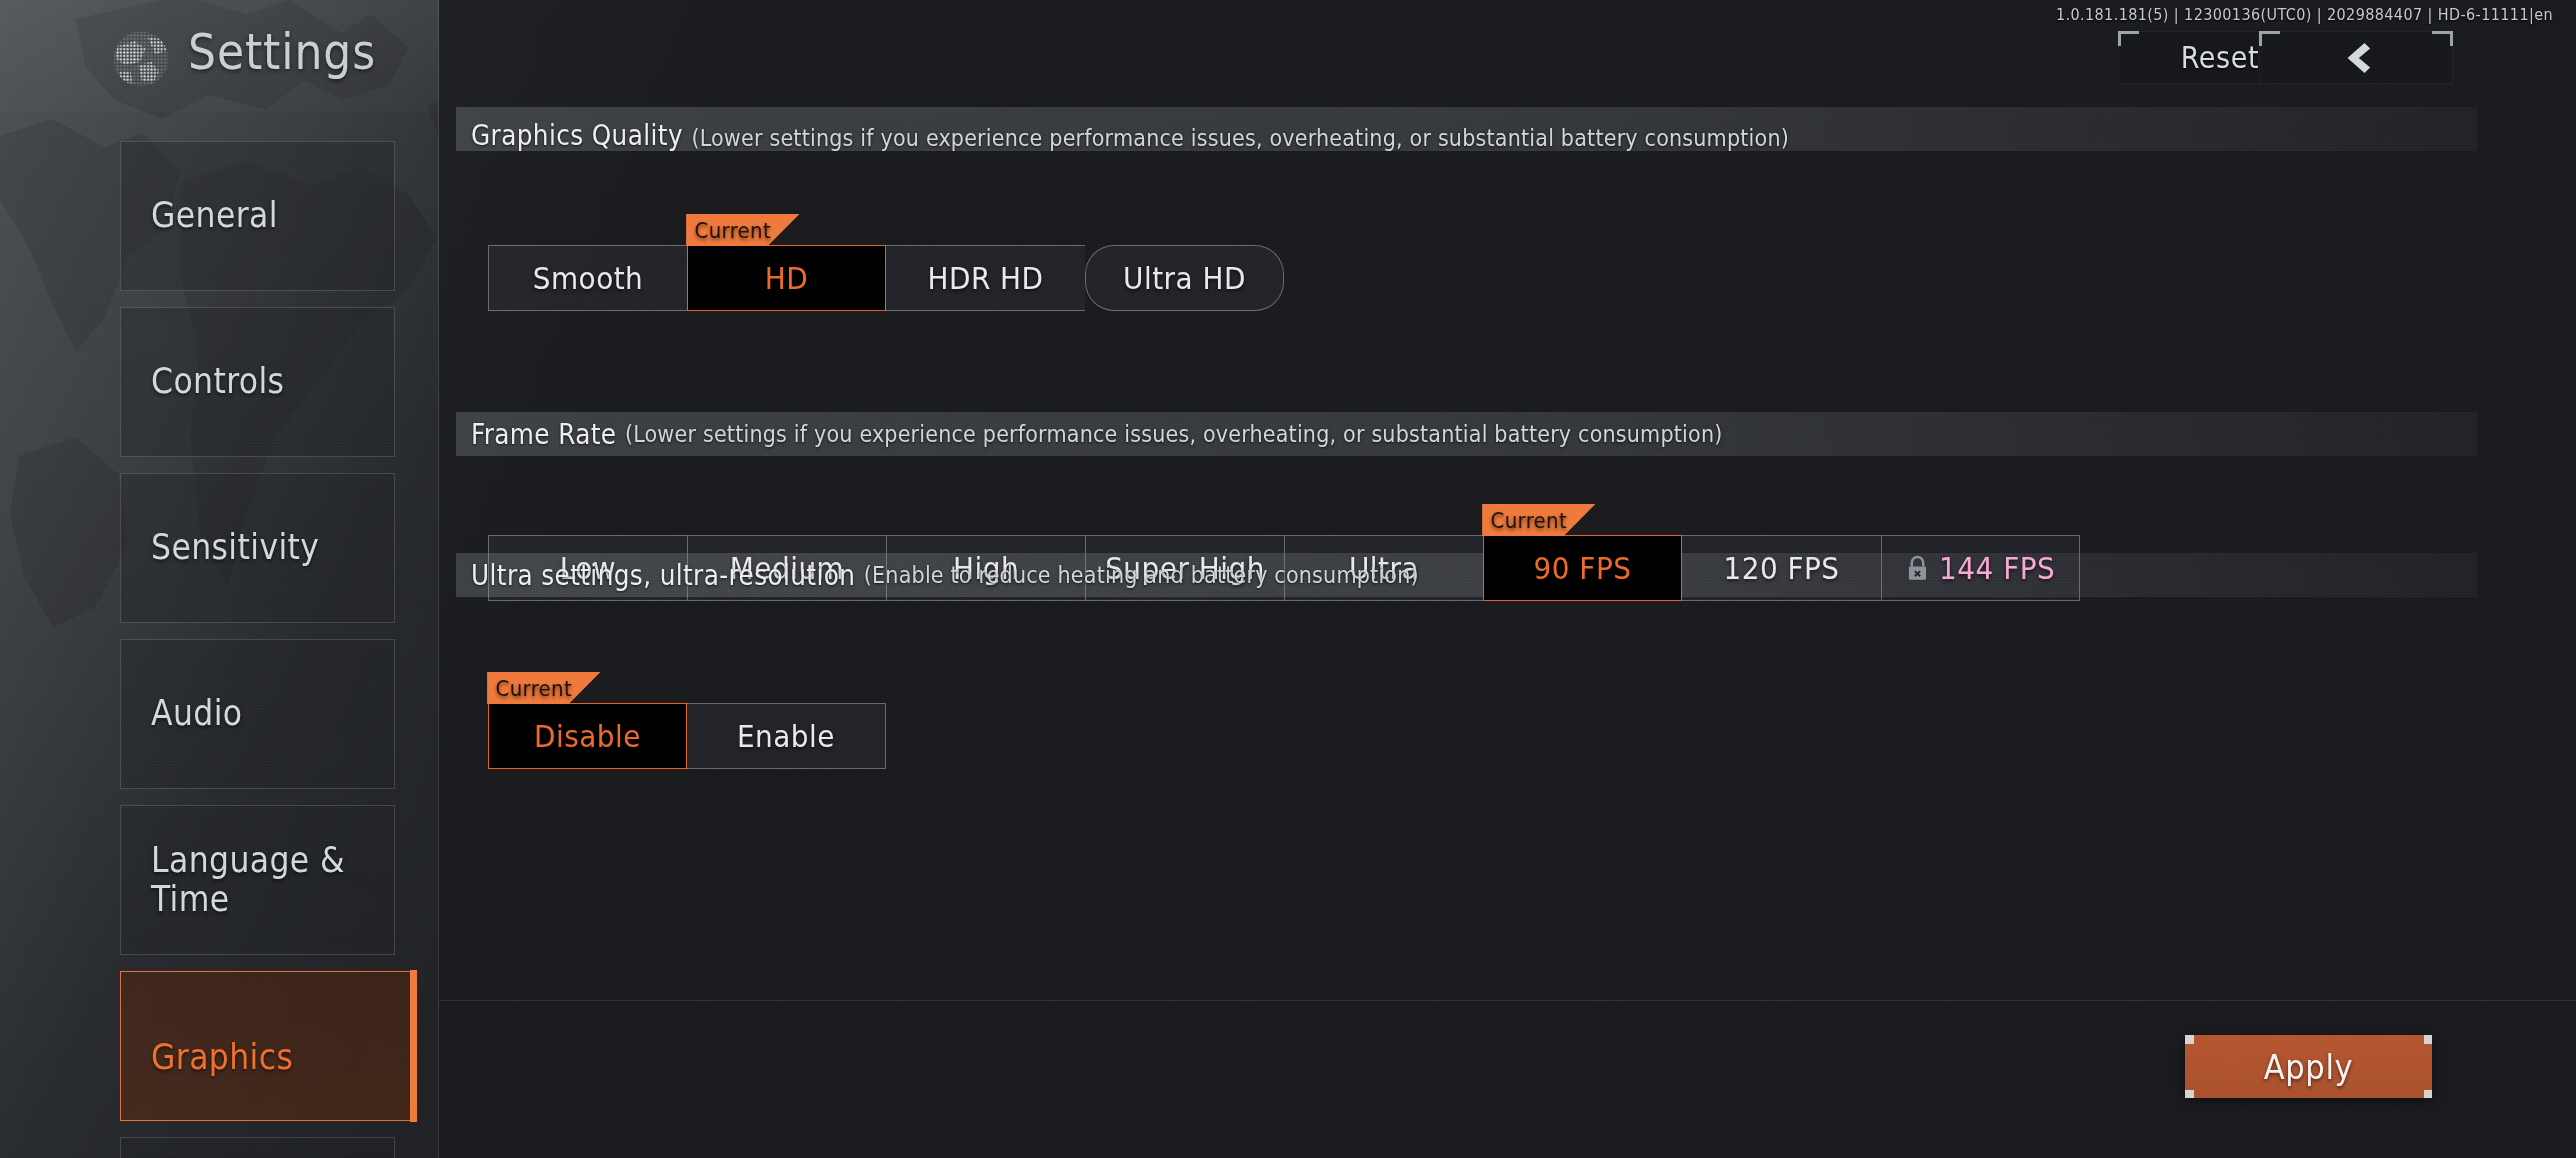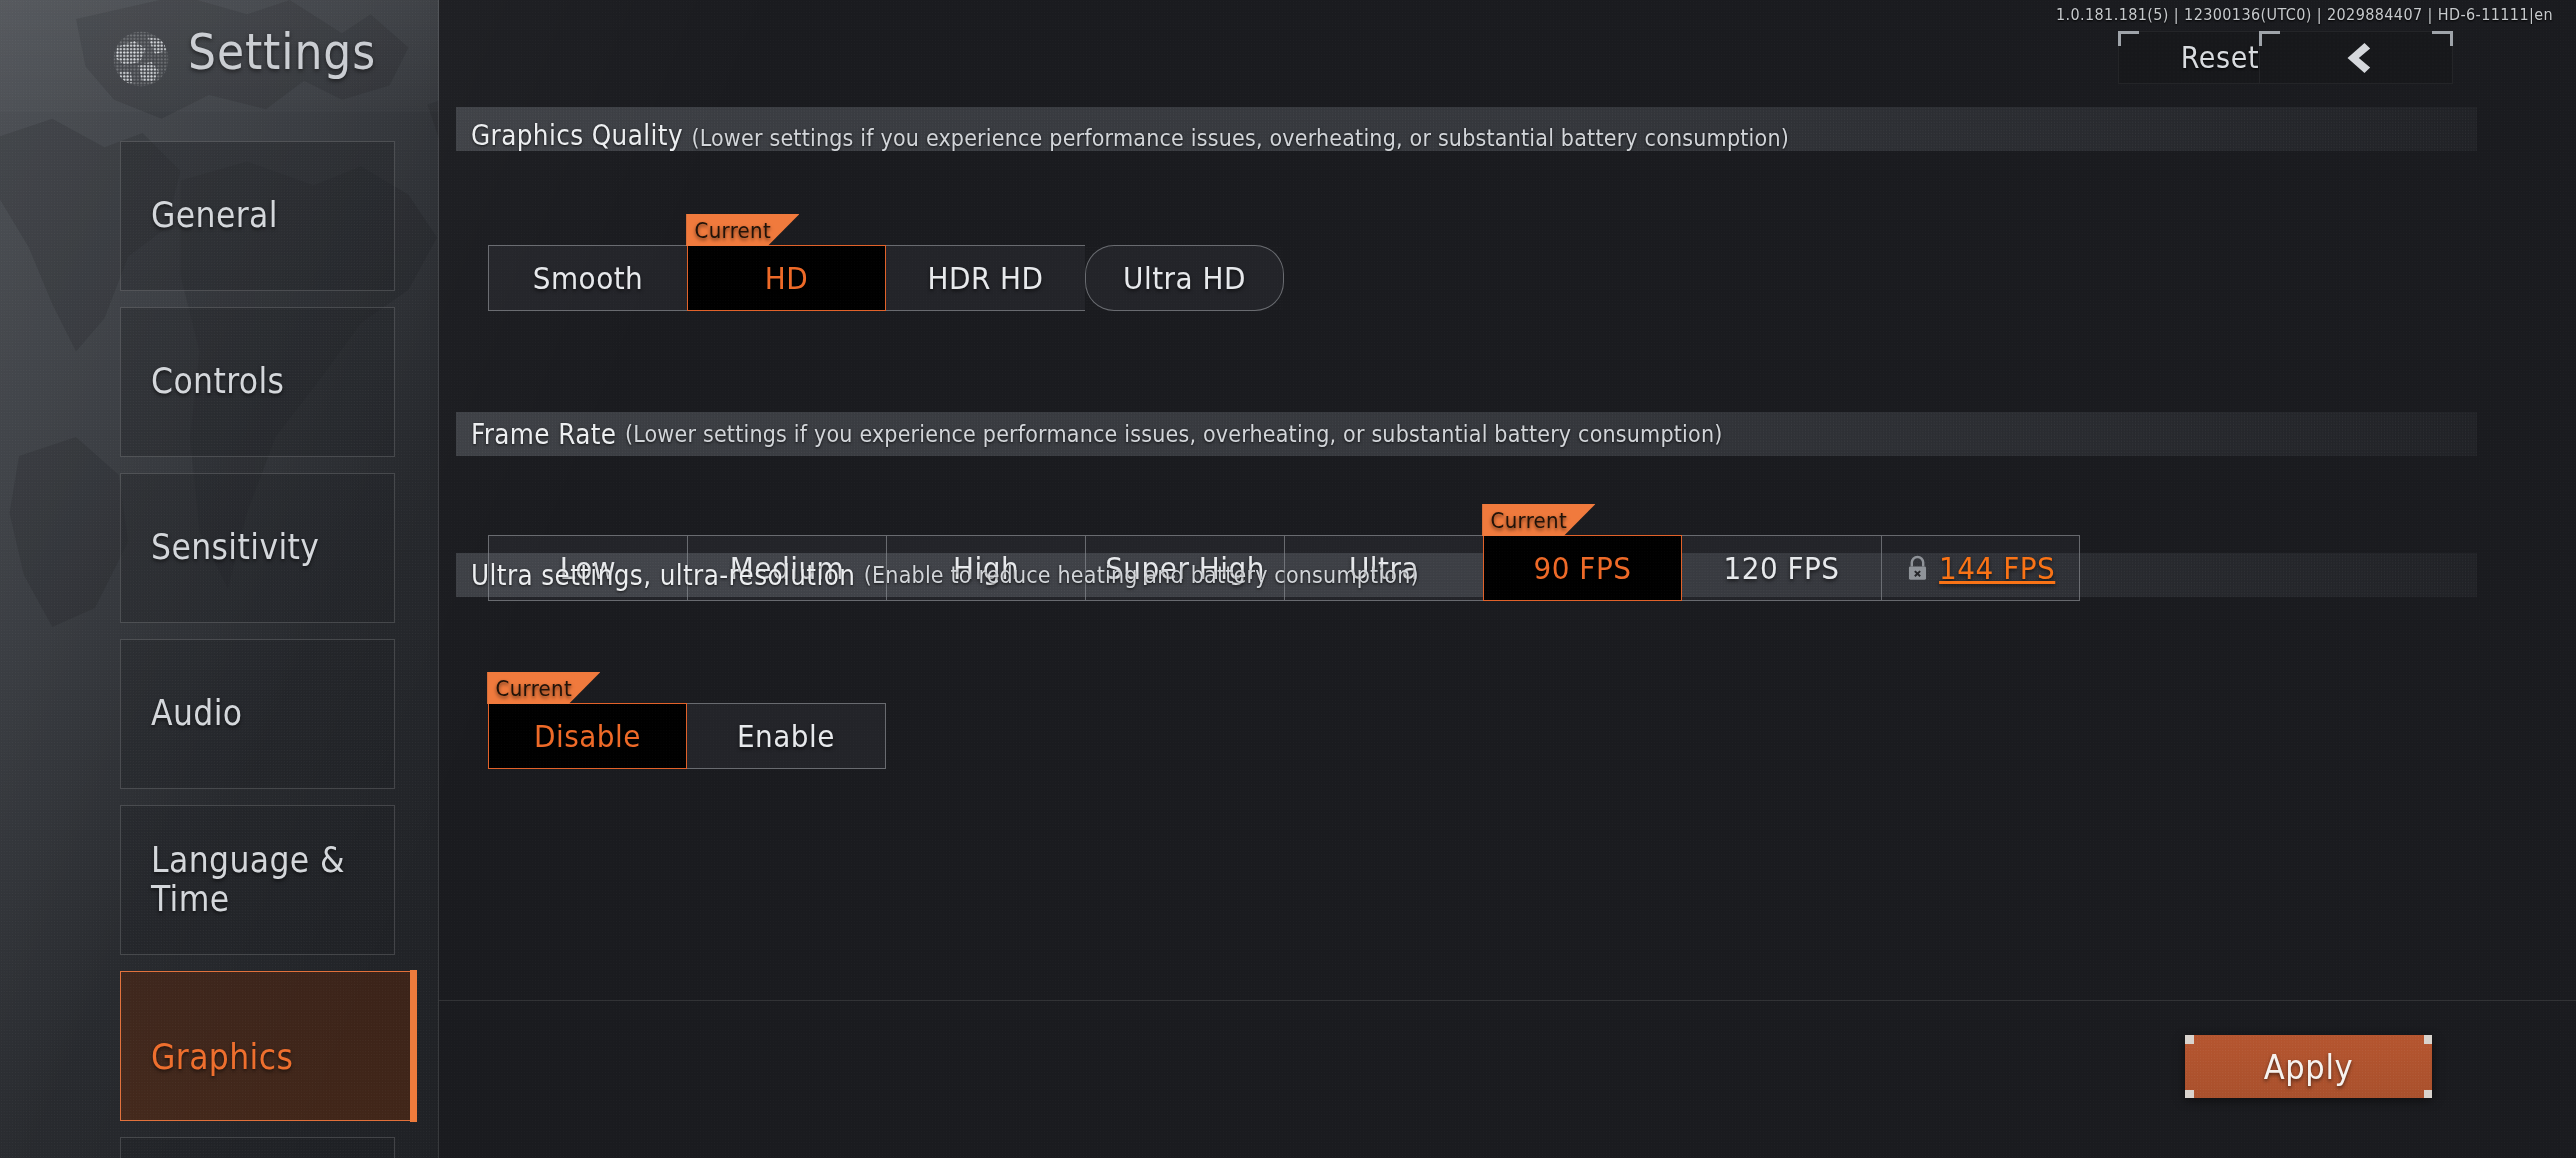--- a/index.html
+++ b/index.html
@@ -256,24 +256,23 @@
   .opt.selected {
     border: 1.9px solid #e2622a;
     border-right: 1.9px solid #e2622a;
     background: #000000;
     color: #ee6a28;
     z-index: 3;
   }
   .opt.selected + .opt { border-left: none; }
 
   .opt.locked {
-    color: #f97316;
+    color: #f9a8d4;
     background: #202126;
     cursor: default;
-    text-decoration: underline;
   }
   .lock-icon {
     position: relative;
     z-index: 2;
     width: 23px; height: 26.6px;
     margin-right: 10.4px;
     display: inline-block;
     vertical-align: middle;
   }
 

